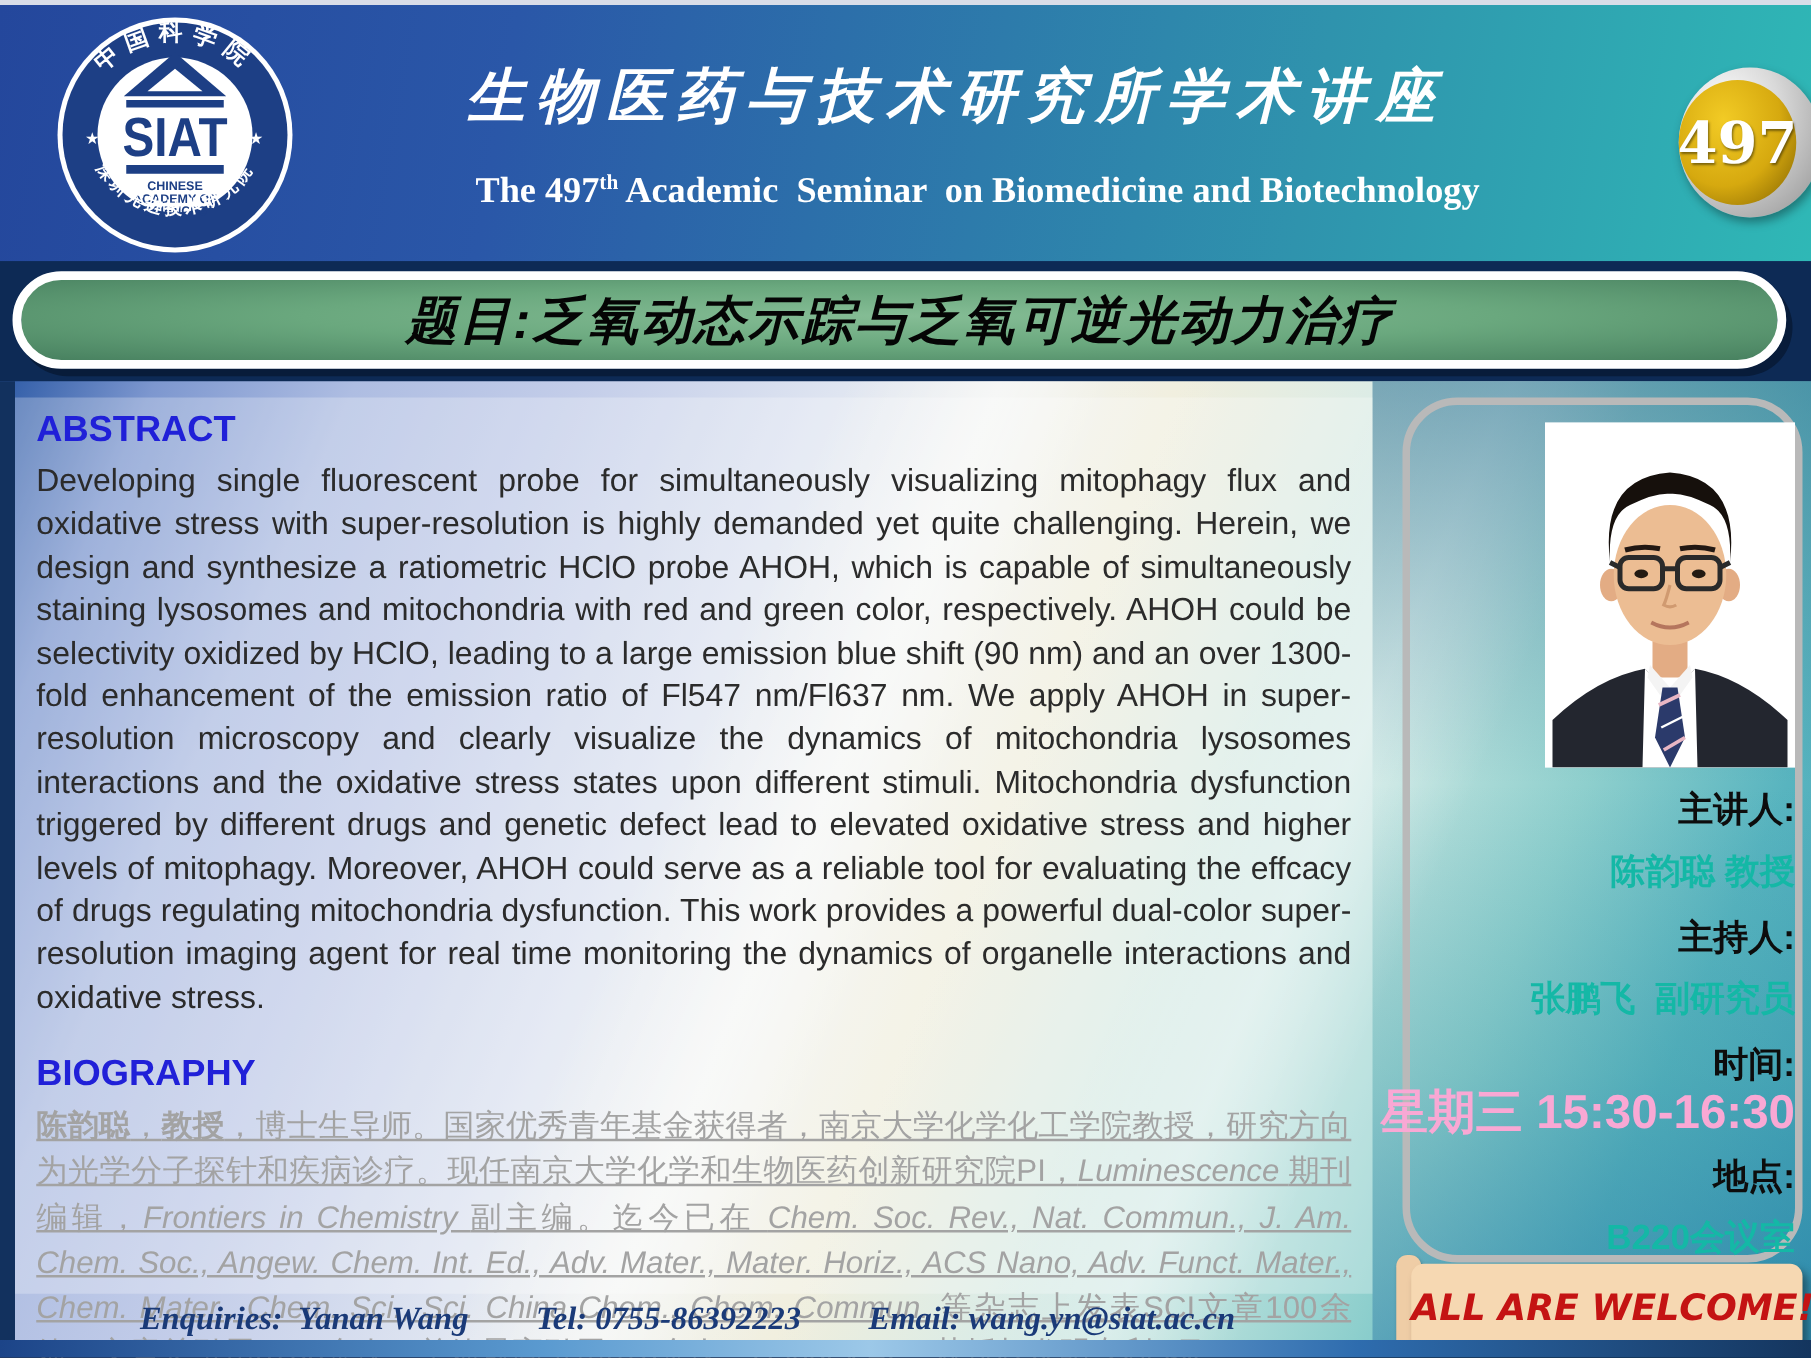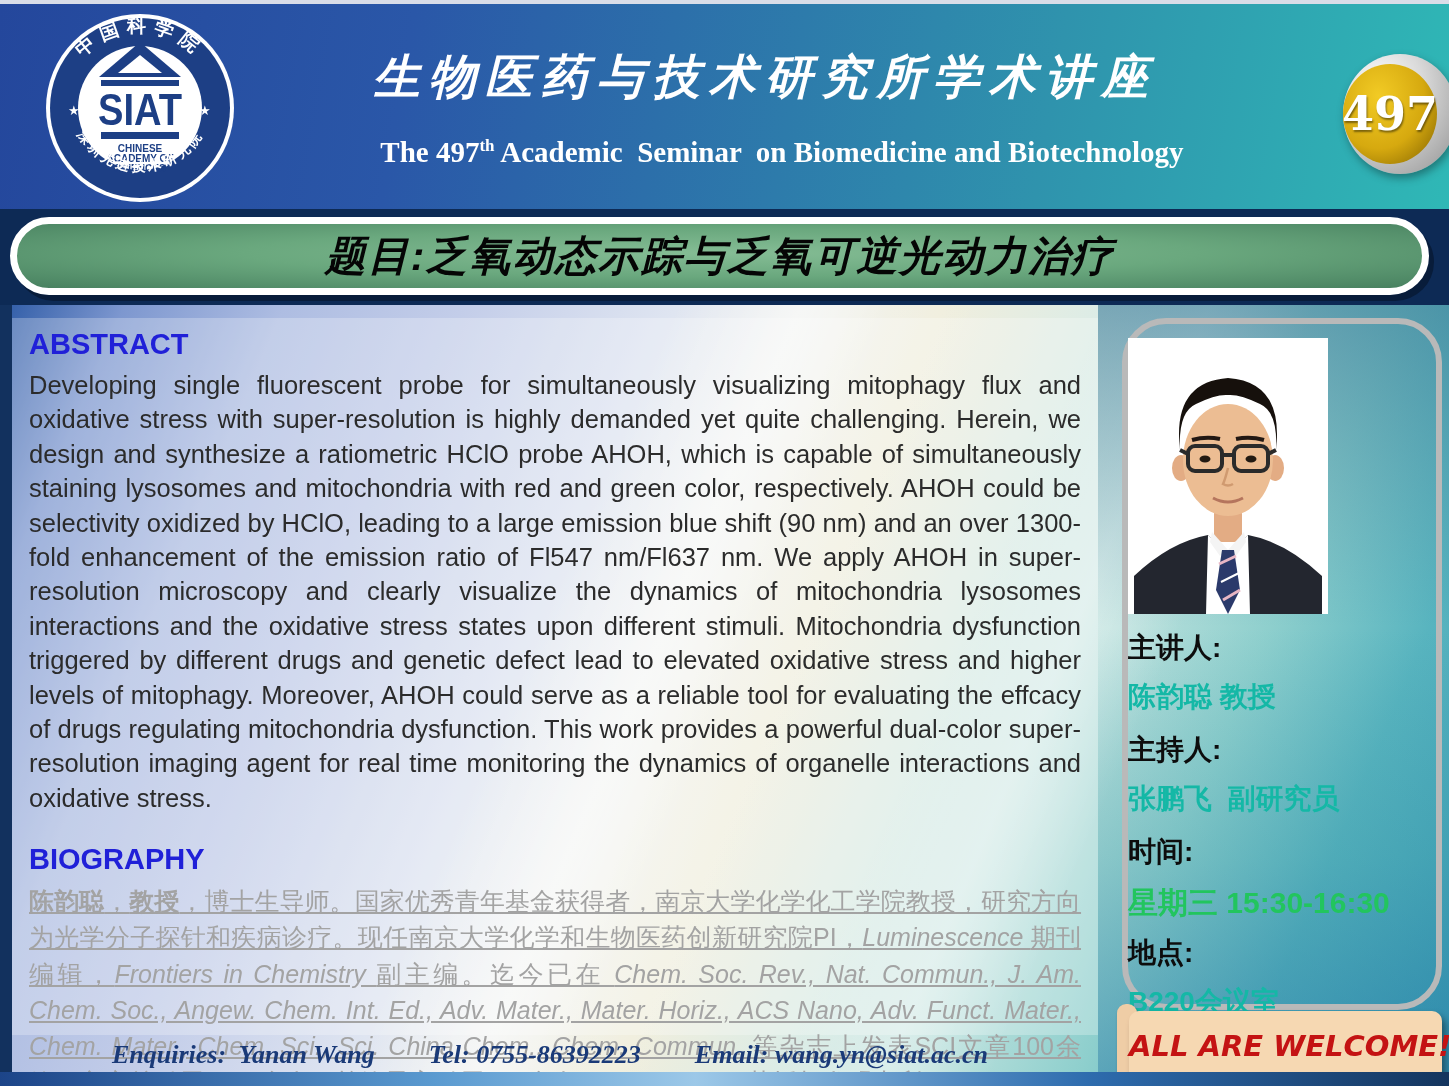--- a/index.html
+++ b/index.html
@@ -51,26 +51,26 @@
   .section-heading{color:#2020d8;font-size:29px;font-weight:bold;margin:4px 0 7px 0;}
   .abstract-body{font-size:25.5px;line-height:34.4px;color:#2b2b2b;margin:0;text-align:justify;}
   .bio-heading{margin-top:28px;}
   .bio-body{font-size:25px;line-height:36.2px;color:#a3a3a3;margin:2px 0 0 0;text-align:justify;text-decoration:underline;}
   .seg-bold{font-weight:bold;}
   .seg-italic{font-style:italic;}
 
   
   .sidebar{position:absolute;top:318px;left:1122px;width:320px;height:692px;
         box-sizing:border-box;border:6px solid #b9b9b9;border-radius:44px;
-        display:flex;flex-direction:column;align-items:flex-start;}
+        display:flex;flex-direction:column;align-items:flex-end;padding-left:24px;}
   .photo{margin-top:14px;width:200px;height:276px;background:#ffffff;flex:none;}
   .info-label{margin-top:15px;font-size:28px;font-weight:bold;color:#0d0d0d;white-space:pre;}
   .info-value{margin-top:11px;font-size:28px;font-weight:bold;color:#14b8a6;white-space:pre;}
   .info-date{margin-top:9px;font-size:30px;line-height:33px;font-weight:bold;color:#1818dd;white-space:pre;}
-  .info-time{margin-top:15px;font-size:30px;line-height:33px;font-weight:bold;color:#22c55e;white-space:pre;}
+  .info-time{margin-top:3px;font-size:38px;line-height:33px;font-weight:bold;color:#f9a8d4;white-space:pre;}
 
   
   .welcome-tab{position:absolute;top:1004px;left:1117px;width:20px;height:78px;
         background:#efcda6;border-radius:9px;box-shadow:1px 2px 3px rgba(0,0,0,0.3);}
   .welcome-banner{position:absolute;top:1011px;left:1129px;width:313px;height:70px;
         background:#f6d8b2;border-radius:10px;box-shadow:4px 5px 7px rgba(0,0,0,0.38);
         display:flex;align-items:center;}
   .welcome-text{color:#c41313;font-size:29px;font-weight:bold;font-style:italic;
         font-family:"DejaVu Sans",sans-serif;white-space:nowrap;}
 

